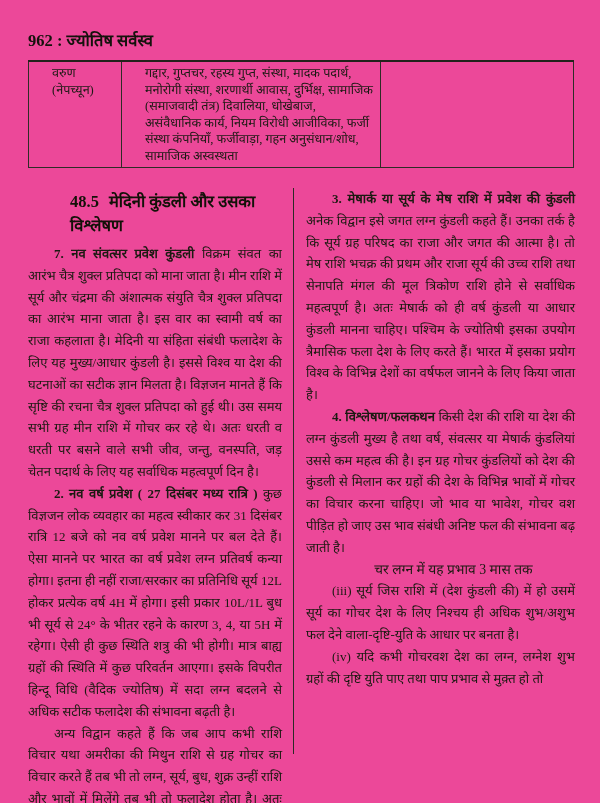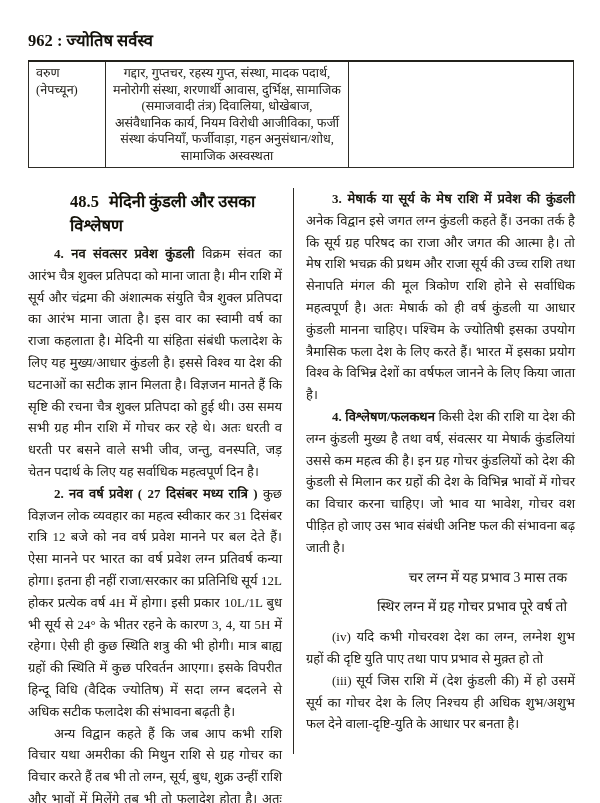--- a/index.html
+++ b/index.html
@@ -1,44 +1,44 @@
 <!DOCTYPE html>
 <html lang="hi"><head>
 <meta charset="utf-8">
 <style>
   html,body { margin:0; padding:0; background:#d9d9d9; }
   .page {
     position:relative;
     width:600px; height:803px;
     margin:0 auto;
-    background:#ffffff;
+    background:#ec4899;
     color:#17150f;
     overflow:hidden;
     font-family:"Liberation Serif","DejaVu Serif",serif;
   }
   .page-header {
     position:absolute; top:28px; left:28px;
     font-weight:bold; font-size:16.5px;
     color:#14120c;
   }
   table.planet-table {
     position:absolute; top:60px; left:28px;
     width:546px;
     border-collapse:collapse;
     font-size:12.6px; line-height:16.5px;
     color:#1b1913;
   }
   table.planet-table td {
     border:1.6px solid #2e2c26;
     vertical-align:top;
-    padding:3px 7px 3px 7px;
+    padding:3px 7px 3px 23px;
   }
   table.planet-table tr:first-child td { border-top:2.4px solid #23211b; }
   td.c-planet { width:62px; }
-  td.c-effects { width:228px;text-align:center; }
+  td.c-effects { width:228px; }
   td.c-note { width:auto; }
   tr.r1 td { height:84px; }
   tr.r2 td { height:34px; }
 
   .columns {
     position:absolute; top:188px; left:28px;
     width:547px;
     display:flex;
   }
   .col-left {
@@ -68,24 +68,24 @@
   p.body-para {
     margin:0;
     font-size:13px;
     line-height:21.8px;
     text-align:justify;
     text-indent:26px;
     color:#1c1a12;
   }
   p.body-para b { font-weight:bold; }
   p.list-line {
-    margin:8px;
+    margin:0;
     font-size:13.8px;
     line-height:21.8px;
-    text-align:right;
+    text-align:center;
     text-indent:26px;
     color:#1c1a12;
   }
 </style>
 </head>
 <body>
 
 <div class="page">
 
   <div class="page-header">962 : ज्योतिष सर्वस्व</div>
@@ -99,21 +99,21 @@
       </tr>
     </tbody>
   </table>
 
   <div class="columns">
 
     <div class="col-left">
       <h2 class="section-heading"><span class="h-num">48.5</span><span>मेदिनी कुंडली और उसका विश्लेषण</span></h2>
 
       <p class="body-para">
-        <b>4. नव संवत्सर प्रवेश कुंडली</b>
+        <b>7. नव संवत्सर प्रवेश कुंडली</b>
         <span>विक्रम संवत का आरंभ चैत्र शुक्ल प्रतिपदा को माना जाता है। मीन राशि में सूर्य और चंद्रमा की अंशात्मक संयुति चैत्र शुक्ल प्रतिपदा का आरंभ माना जाता है। इस वार का स्वामी वर्ष का राजा कहलाता है। मेदिनी या संहिता संबंधी फलादेश के लिए यह मुख्य/आधार कुंडली है। इससे विश्व या देश की घटनाओं का सटीक ज्ञान मिलता है। विज्ञजन मानते हैं कि सृष्टि की रचना चैत्र शुक्ल प्रतिपदा को हुई थी। उस समय सभी ग्रह मीन राशि में गोचर कर रहे थे। अतः धरती व धरती पर बसने वाले सभी जीव, जन्तु, वनस्पति, जड़ चेतन पदार्थ के लिए यह सर्वाधिक महत्वपूर्ण दिन है।</span>
       </p>
 
       <p class="body-para">
         <b>2. नव वर्ष प्रवेश ( 27 दिसंबर मध्य रात्रि )</b>
         <span>कुछ विज्ञजन लोक व्यवहार का महत्व स्वीकार कर 31 दिसंबर रात्रि 12 बजे को नव वर्ष प्रवेश मानने पर बल देते हैं। ऐसा मानने पर भारत का वर्ष प्रवेश लग्न प्रतिवर्ष कन्या होगा। इतना ही नहीं राजा/सरकार का प्रतिनिधि सूर्य 12L होकर प्रत्येक वर्ष 4H में होगा। इसी प्रकार 10L/1L बुध भी सूर्य से 24° के भीतर रहने के कारण 3, 4, या 5H में रहेगा। ऐसी ही कुछ स्थिति शत्रु की भी होगी। मात्र बाह्य ग्रहों की स्थिति में कुछ परिवर्तन आएगा। इसके विपरीत हिन्दू विधि (वैदिक ज्योतिष) में सदा लग्न बदलने से अधिक सटीक फलादेश की संभावना बढ़ती है।</span>
       </p>
 
       <p class="body-para">अन्य विद्वान कहते हैं कि जब आप कभी राशि विचार यथा अमरीका की मिथुन राशि से ग्रह गोचर का विचार करते हैं तब भी तो लग्न, सूर्य, बुध, शुक्र उन्हीं राशि और भावों में मिलेंगे तब भी तो फलादेश होता है। अतः लग्न बदलने से कुंडली बदलने वाली बात खोखली या अर्थहीन जान पड़ती है।</p>
     </div>
@@ -126,22 +126,21 @@
         <span>अनेक विद्वान इसे जगत लग्न कुंडली कहते हैं। उनका तर्क है कि सूर्य ग्रह परिषद का राजा और जगत की आत्मा है। तो मेष राशि भचक्र की प्रथम और राजा सूर्य की उच्च राशि तथा सेनापति मंगल की मूल त्रिकोण राशि होने से सर्वाधिक महत्वपूर्ण है। अतः मेषार्क को ही वर्ष कुंडली या आधार कुंडली मानना चाहिए। पश्चिम के ज्योतिषी इसका उपयोग त्रैमासिक फला देश के लिए करते हैं। भारत में इसका प्रयोग विश्व के विभिन्न देशों का वर्षफल जानने के लिए किया जाता है।</span>
       </p>
 
       <p class="body-para">
         <b>4. विश्लेषण/फलकथन</b>
         <span>किसी देश की राशि या देश की लग्न कुंडली मुख्य है तथा वर्ष, संवत्सर या मेषार्क कुंडलियां उससे कम महत्व की है। इन ग्रह गोचर कुंडलियों को देश की कुंडली से मिलान कर ग्रहों की देश के विभिन्न भावों में गोचर का विचार करना चाहिए। जो भाव या भावेश, गोचर वश पीड़ित हो जाए उस भाव संबंधी अनिष्ट फल की संभावना बढ़ जाती है।</span>
       </p>
 
 
       <p class="list-line">चर लग्न में यह प्रभाव 3 मास तक</p>
-      <p class="list-line">स्थिर लग्न में ग्रह गोचर प्रभाव पूरे वर्ष तो</p>
+
+      <p class="body-para">(iii) सूर्य जिस राशि में (देश कुंडली की) में हो उसमें सूर्य का गोचर देश के लिए निश्चय ही अधिक शुभ/अशुभ फल देने वाला-दृष्टि-युति के आधार पर बनता है।</p>
 
       <p class="body-para">(iv) यदि कभी गोचरवश देश का लग्न, लग्नेश शुभ ग्रहों की दृष्टि युति पाए तथा पाप प्रभाव से मुक़्त हो तो</p>
-
-      <p class="body-para">(iii) सूर्य जिस राशि में (देश कुंडली की) में हो उसमें सूर्य का गोचर देश के लिए निश्चय ही अधिक शुभ/अशुभ फल देने वाला-दृष्टि-युति के आधार पर बनता है।</p>
     </div>
 
   </div>
 
 </div>
 
 </body></html>

